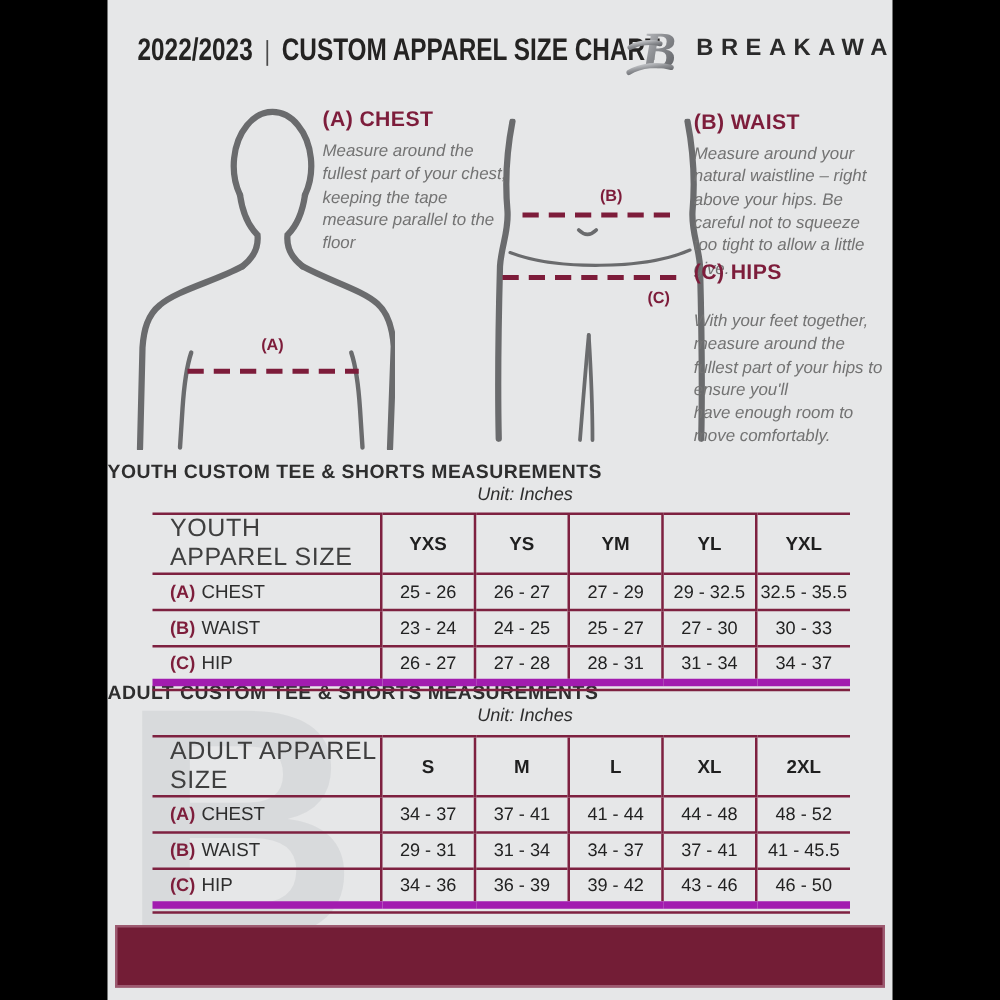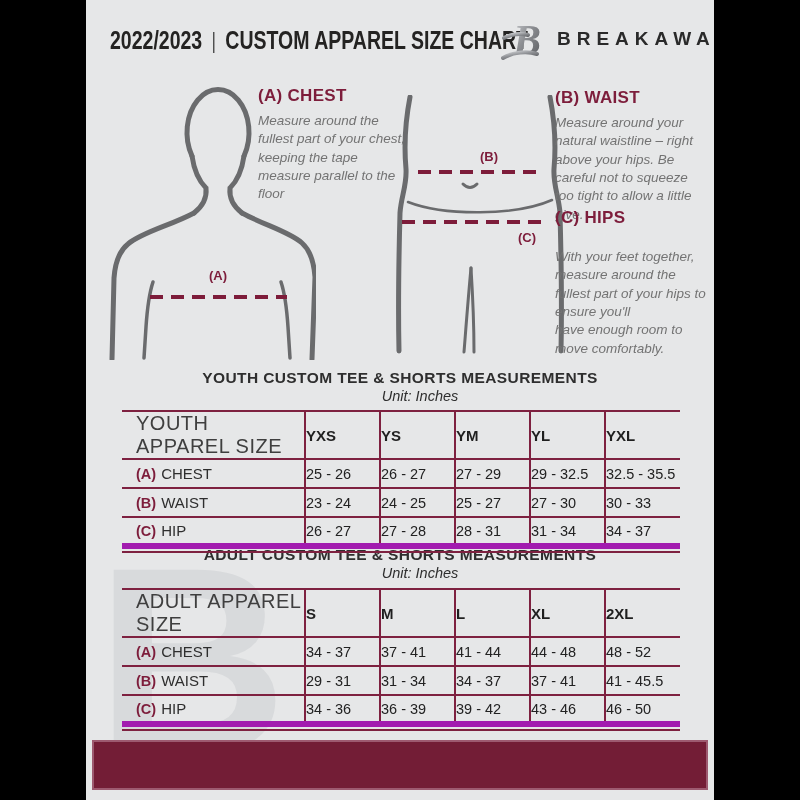--- a/index.html
+++ b/index.html
@@ -20,29 +20,29 @@
   
   .guide-head { position:absolute; font-weight:700; font-size:17px; color:#7d1d3b; letter-spacing:.3px; }
   .guide-body { position:absolute; font-style:italic; font-size:13.5px; line-height:1.36;
                 color:#737373; white-space:pre-line; }
   .fig { position:absolute; }
   .fig path, .fig line { fill:none; stroke:#6a6b6d; stroke-linecap:round; }
   .fig .dash { stroke:#7d1c3a; stroke-width:4; stroke-dasharray:13 8; stroke-linecap:butt; }
   .fig text { fill:#7d1c3a; font-weight:700; font-size:13px; font-family:"Liberation Sans",sans-serif; }
 
   
-  .sec-title { position:absolute; width:628px; text-align:center; font-weight:700;
+  .sec-title { position:absolute; width:628px; text-align:left; font-weight:700;
                font-size:15.5px; color:#2e2e2e; letter-spacing:.4px; }
   .sec-unit  { position:absolute; width:628px; text-align:center; font-style:italic;
                font-size:14.5px; color:#2e2e2e;padding-left:40px; }
   .twrap { position:absolute; left:36px; width:558px;
            border-bottom:2px solid #7e2140; padding-bottom:2px; z-index:1; }
   table { border-collapse:collapse; width:558px; table-layout:fixed; }
   td { border-top:2px solid #7e2140; font-size:14.5px; color:#222;
-       text-align:left; vertical-align:middle; height:29px; background:transparent; }
+       text-align:center; vertical-align:middle; height:29px; background:transparent; }
   td + td { border-left:2px solid #7e2140; }
   tr.hd td { height:35px; font-weight:700; font-size:15px; color:#1f1f1f; }
   tr:last-child td { border-bottom:6px solid #a21caf; }
   td.lbl { text-align:left; padding-left:14px; }
   tr.hd td.lbl { font-weight:400; font-size:20px; color:#3f3f3f; letter-spacing:.5px;margin-top:44px; }
   td.lbl .pfx { color:#7d1d3b; font-weight:700; margin-right:5px; }
   td.lbl .nm { color:#2e2e2e; font-size:15px; }
 
   
   .wm { position:absolute; left:10px; top:528px; font-size:265px; line-height:1;

